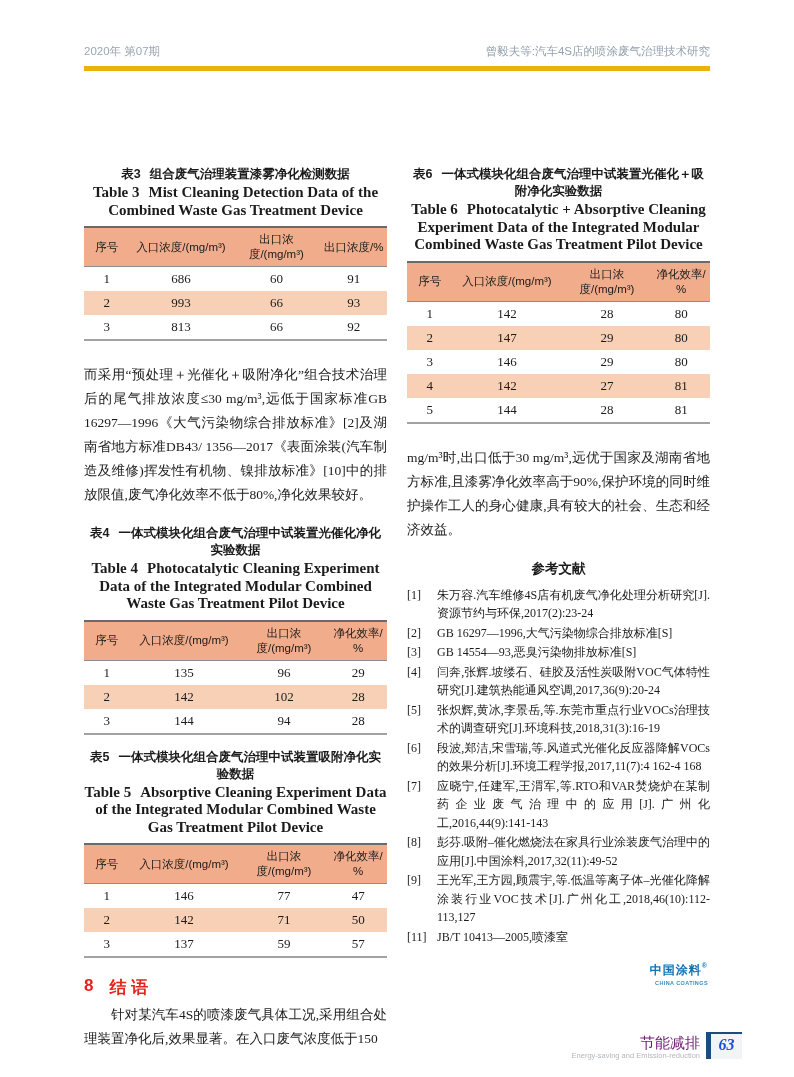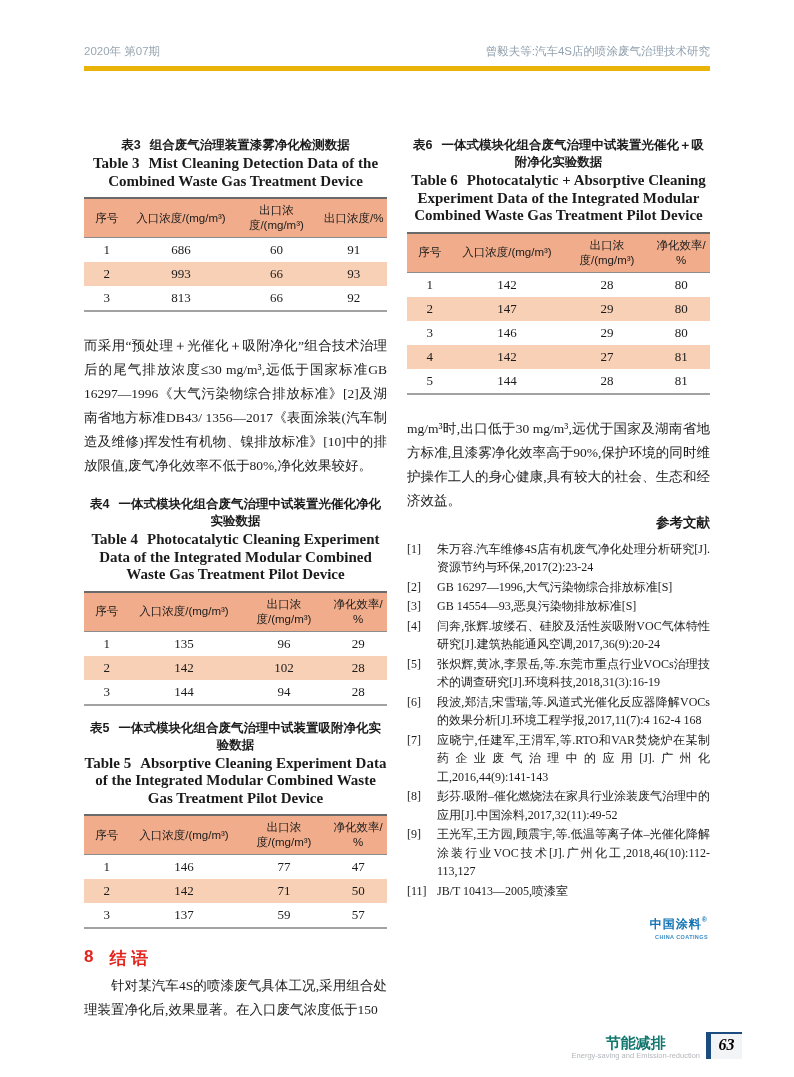--- a/index.html
+++ b/index.html
@@ -14,21 +14,21 @@
     display:flex; justify-content:space-between; align-items:flex-end;
     font-family:"Liberation Sans","DejaVu Sans",sans-serif;
     font-size:11.5px; color:#9aa7b2; padding-bottom:7px; border-bottom:5px solid #eab308;
   }
   .h-right { color:#92a1af; }
   
   .col { position:absolute; top:137px; width:303px; }
   .col-left { left:84px; }
   .col-right { left:407px; }
   
-  .tbl { margin-bottom:6px; }
+  .tbl { margin-bottom:6px;margin-top:29px; }
   .t-cn {
     font-family:"Liberation Sans","DejaVu Sans",sans-serif; font-weight:bold;
     font-size:12.5px; line-height:17px; text-align:center;
   }
   .t-en { font-weight:bold; font-size:15px; line-height:17.5px; text-align:center; margin:1px 0 7px; }
   .t-label { margin-right:9px; }
   table.data {
     width:100%; border-collapse:collapse; text-align:center;
     border-bottom:2px solid #a2a2a2;
   }
@@ -44,47 +44,47 @@
   .para { font-size:13.5px; line-height:24px; text-align:justify; margin:22px 0 0; }
   .indent { text-indent:2em; }
   
   .sec-heading {
     display:flex; gap:16px; color:#e2241c;
     font-family:"Liberation Sans","DejaVu Sans",sans-serif; font-weight:bold;
     font-size:17px; margin:18px 0 4px;
   }
   
   .refs-heading {
-    text-align:right; font-family:"Liberation Sans","DejaVu Sans",sans-serif;
-    font-weight:bold; font-size:13.5px; margin:1px 0 8px;
+    text-align:center; font-family:"Liberation Sans","DejaVu Sans",sans-serif;
+    font-weight:bold; font-size:13.5px; margin:18px 0 8px;
   }
   .refs { list-style:none; margin:0; padding:0; font-size:12px; line-height:18.5px; }
   .refs li { display:flex; align-items:flex-start; margin-bottom:1px; }
   .ref-no { flex:0 0 30px; }
   .ref-text { flex:1; text-align:justify; }
   
   .logo {
     margin-top:16px; text-align:right; padding-right:2px;
     font-family:"Liberation Sans","DejaVu Sans",sans-serif; color:#1173b4;
   }
   .logo-cn { font-weight:bold; font-size:12px; letter-spacing:1px; }
   .logo-reg { font-size:7px; vertical-align:top; }
   .logo-en { font-size:5.5px; font-weight:bold; letter-spacing:0.4px; color:#3b8cc4; margin-top:1px; }
   
   .footer { position:absolute; right:52px; bottom:16px; display:flex; align-items:flex-start; }
   .f-text { text-align:right; margin-right:6px; padding-top:3px; }
   .f-cn {
-    font-family:"Liberation Sans","DejaVu Sans",sans-serif; font-weight:bold;
-    font-size:15px; color:#0f766e; line-height:16px;text-align:center;
+    font-family:"Liberation Sans","DejaVu Sans",sans-serif; font-weight:normal;
+    font-size:15px; color:#701a75; line-height:16px;
   }
   .f-en { font-family:"Liberation Sans","DejaVu Sans",sans-serif; font-size:7.5px; color:#b3b7bb; line-height:10px; }
   .f-page {
     border-left:5px solid #1c4b80; border-top:2px solid #1c4b80; background:#f3f4f6;
     width:36px; height:27px; display:flex; align-items:flex-start; justify-content:center;
-    font-style:italic; font-weight:bold; font-size:16px; color:#000000;
+    font-style:italic; font-weight:bold; font-size:16px; color:#1d4ed8;
     font-family:"Liberation Serif","DejaVu Serif",serif; line-height:22px;
   }
 </style>
 </head>
 <body>
 
 <div class="page">
 
   <div class="header">
     <span class="h-left">2020年  第07期</span>

